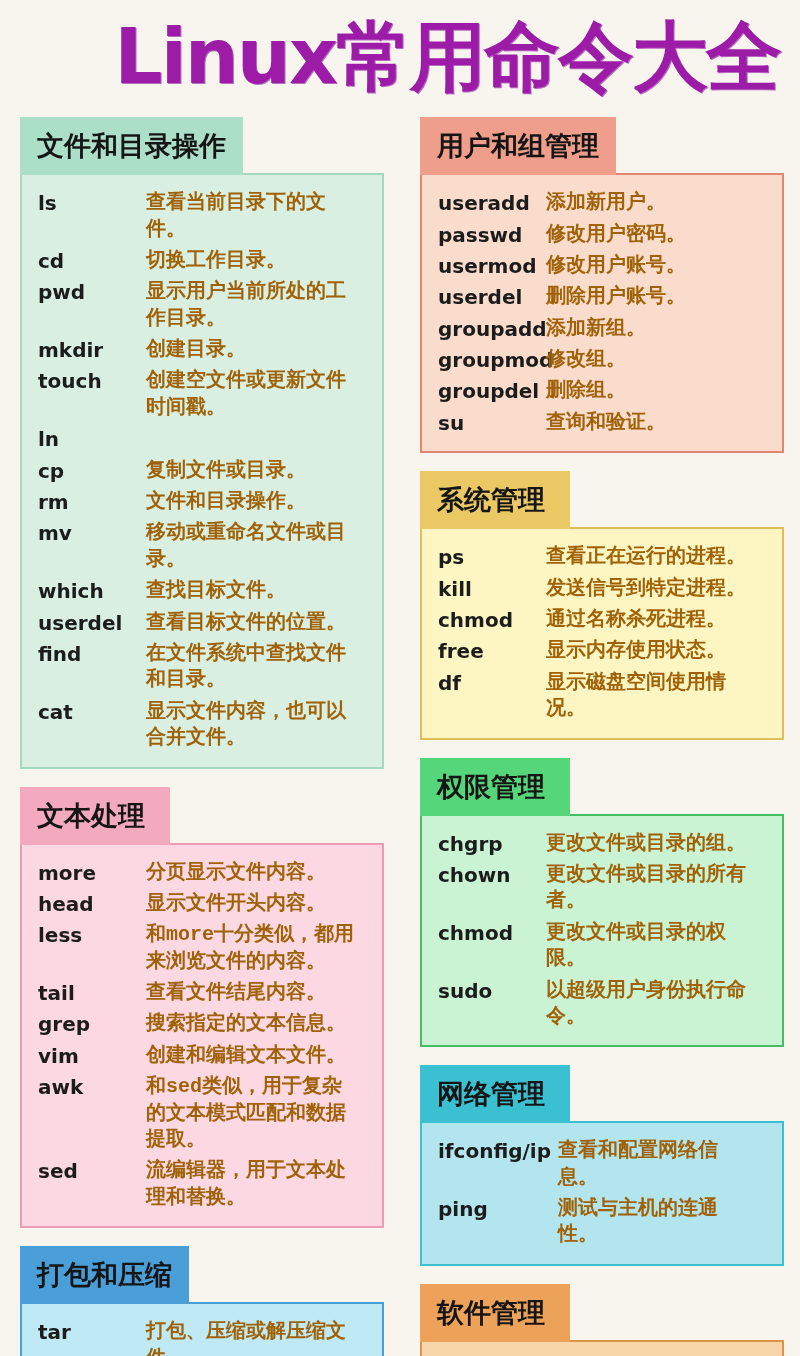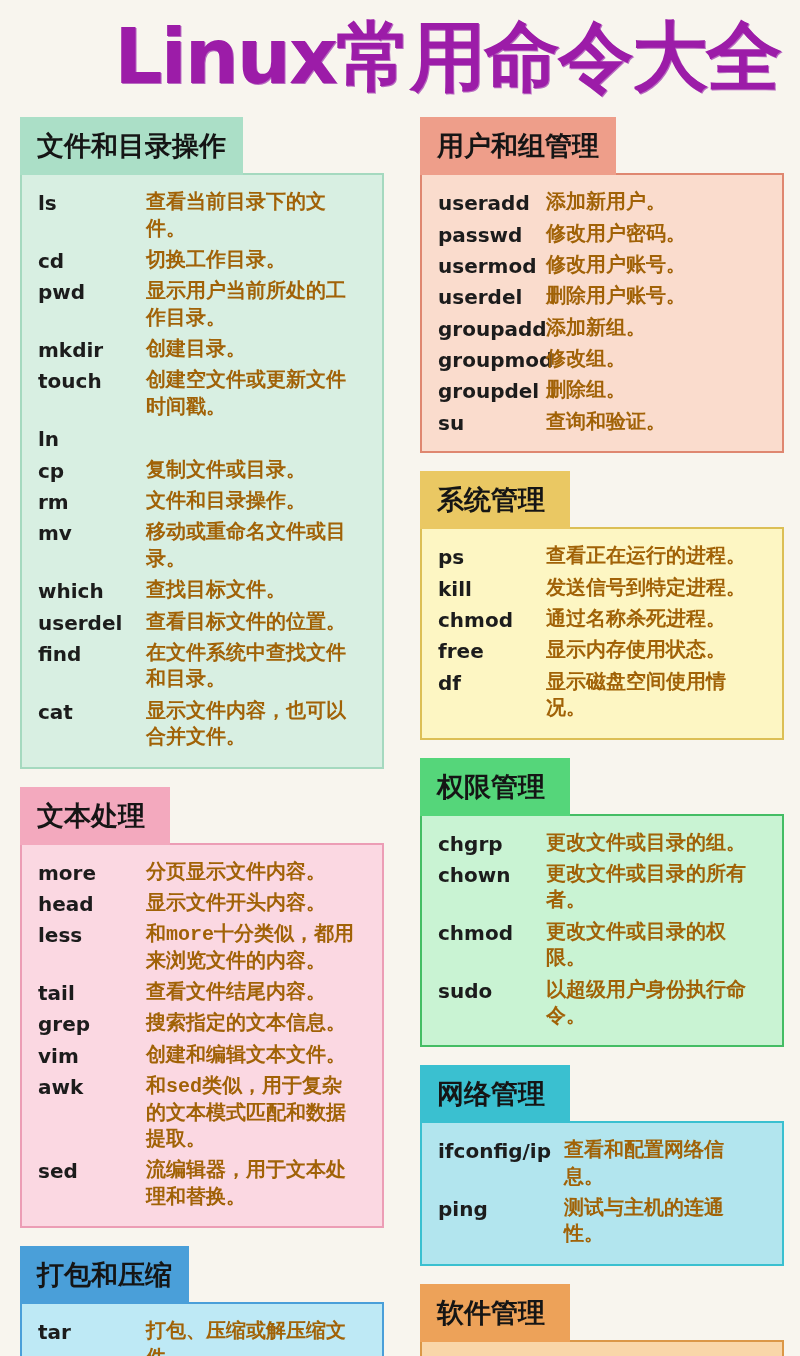--- a/index.html
+++ b/index.html
@@ -27,21 +27,21 @@
   }
   .box{
     background:var(--body,#eee);
     border:2px solid var(--border,#bbb);
     padding:10px 28px 10px 16px;box-sizing:border-box;width:100%;
   }
   .row{
     display:grid;grid-template-columns:96px 1fr;column-gap:12px;
     margin:5px 0;align-items:start;
   }
-  .cmd-section[data-sec="6"] .row{grid-template-columns:114px 1fr;}
+  .cmd-section[data-sec="6"] .row{grid-template-columns:114px 1fr;column-gap:6px;}
   .cmd{
     font-weight:700;font-size:20px;line-height:1.32;color:#1c1c1c;
     font-family:"DejaVu Sans","Liberation Sans",sans-serif;
   }
   .desc{
     font-weight:700;font-size:20px;line-height:1.32;color:#a16207;
     font-family:Liberation Mono, monospace;
   }
 </style>
 </head>

